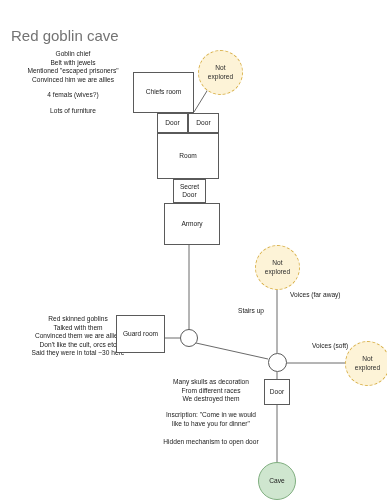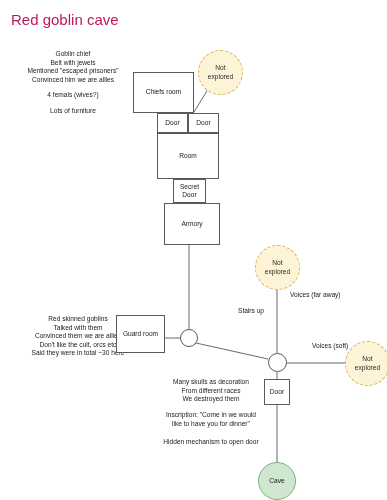--- a/index.html
+++ b/index.html
@@ -8,23 +8,23 @@
     background:#ffffff;
     font-family:"Liberation Sans", sans-serif;
     color:#1a1a1a;
     overflow:hidden;
     position:relative;
   }
   #canvas{position:absolute;inset:0;width:387px;height:500px;}
   svg.edges{position:absolute;left:0;top:0;width:387px;height:500px;}
 
   .title{
-    position:absolute;left:11px;top:10px;
+    position:absolute;left:11px;top:26px;
     font-size:15px;line-height:19px;
-    color:#be185d;white-space:nowrap;
+    color:#737373;white-space:nowrap;
   }
 
   .note{
     position:absolute;
     font-size:6.6px;
     line-height:8.6px;
     color:#1a1a1a;
     text-align:center;
     white-space:pre;
   }

